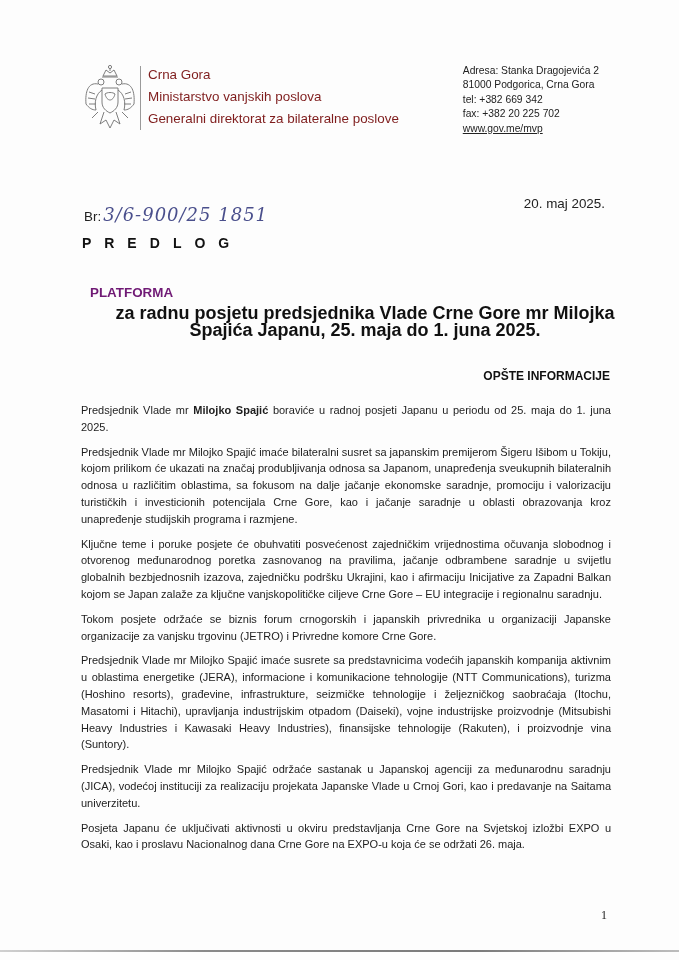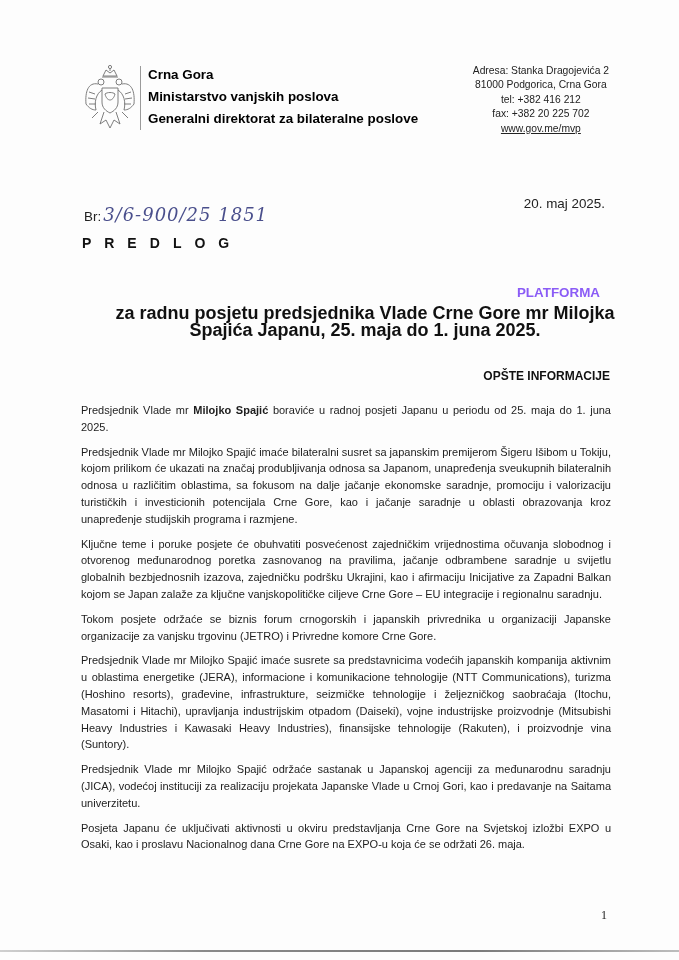--- a/index.html
+++ b/index.html
@@ -37,29 +37,28 @@
       width: 1px;
       height: 64px;
       background: #9a9a9a;
     }
     .org {
       position: absolute;
       left: 148px;
       top: 64px;
       font-size: 13.4px;
       line-height: 22px;
-      color: #000000;
-      font-weight: bold;
+      color: #7f1d1d;
     }
     .org div { white-space: nowrap; }
     .contact {
       position: absolute;
-      right: 70px;
+      right: 80px;
       top: 64px;
-      text-align: center;
+      text-align: left;
       font-size: 10.3px;
       line-height: 14.4px;
       color: #222;
     }
     .contact .web { text-decoration: underline; }
     
     .ref {
       position: absolute;
       left: 84px;
       top: 204px;
@@ -86,27 +85,27 @@
       left: 82px;
       top: 235px;
       font-size: 14px;
       font-weight: bold;
       letter-spacing: 4.6px;
       color: #111;
     }
     
     .title {
       position: absolute;
-      left: 80px;
+      left: 90px;
       width: 520px;
       top: 285px;
-      text-align: right;
-      font-weight: bold;
-      font-size: 13.4px;
-      color: #8b5cf6;
+      text-align: left;
+      font-weight: bold;
+      font-size: 13.4px;
+      color: #701a75;
     }
     .subtitle {
       position: absolute;
       left: 100px;
       width: 530px;
       top: 305px;
       text-align: center;
       font-weight: bold;
       font-size: 18px;
       line-height: 17px;
@@ -186,21 +185,21 @@
 
   <div class="org">
     <div>Crna Gora</div>
     <div>Ministarstvo vanjskih poslova</div>
     <div>Generalni direktorat za bilateralne poslove</div>
   </div>
 
   <div class="contact">
     <div>Adresa: Stanka Dragojevića 2</div>
     <div>81000 Podgorica, Crna Gora</div>
-    <div>tel: +382 416 212</div>
+    <div>tel: +382 669 342</div>
     <div>fax: +382 20 225 702</div>
     <div class="web">www.gov.me/mvp</div>
   </div>
 
   <div class="ref">
     <span>Br:</span><span class="hand">3/6-900/25 1851</span>
   </div>
   <div class="date">20. maj 2025.</div>
 
   <div class="predlog">P R E D L O G</div>

